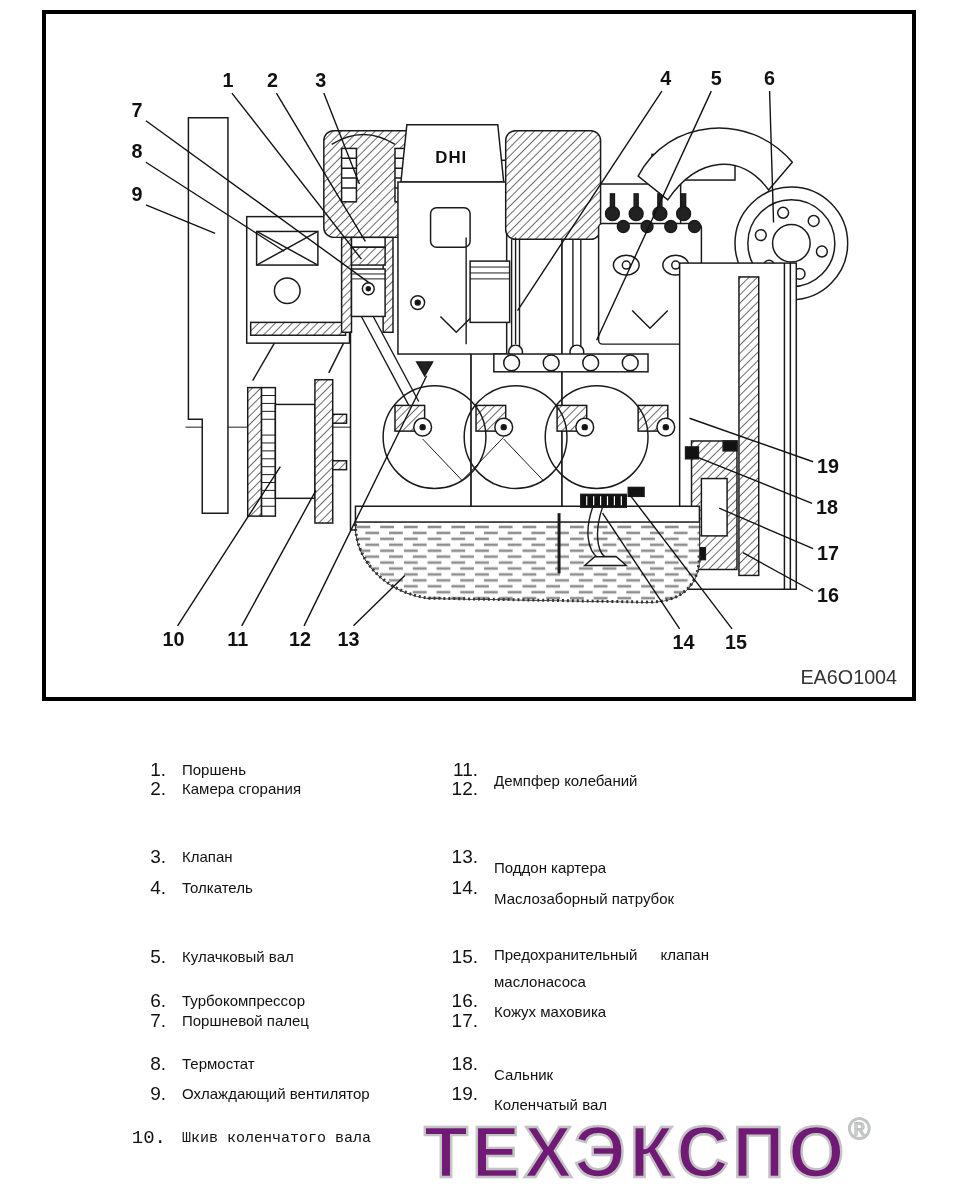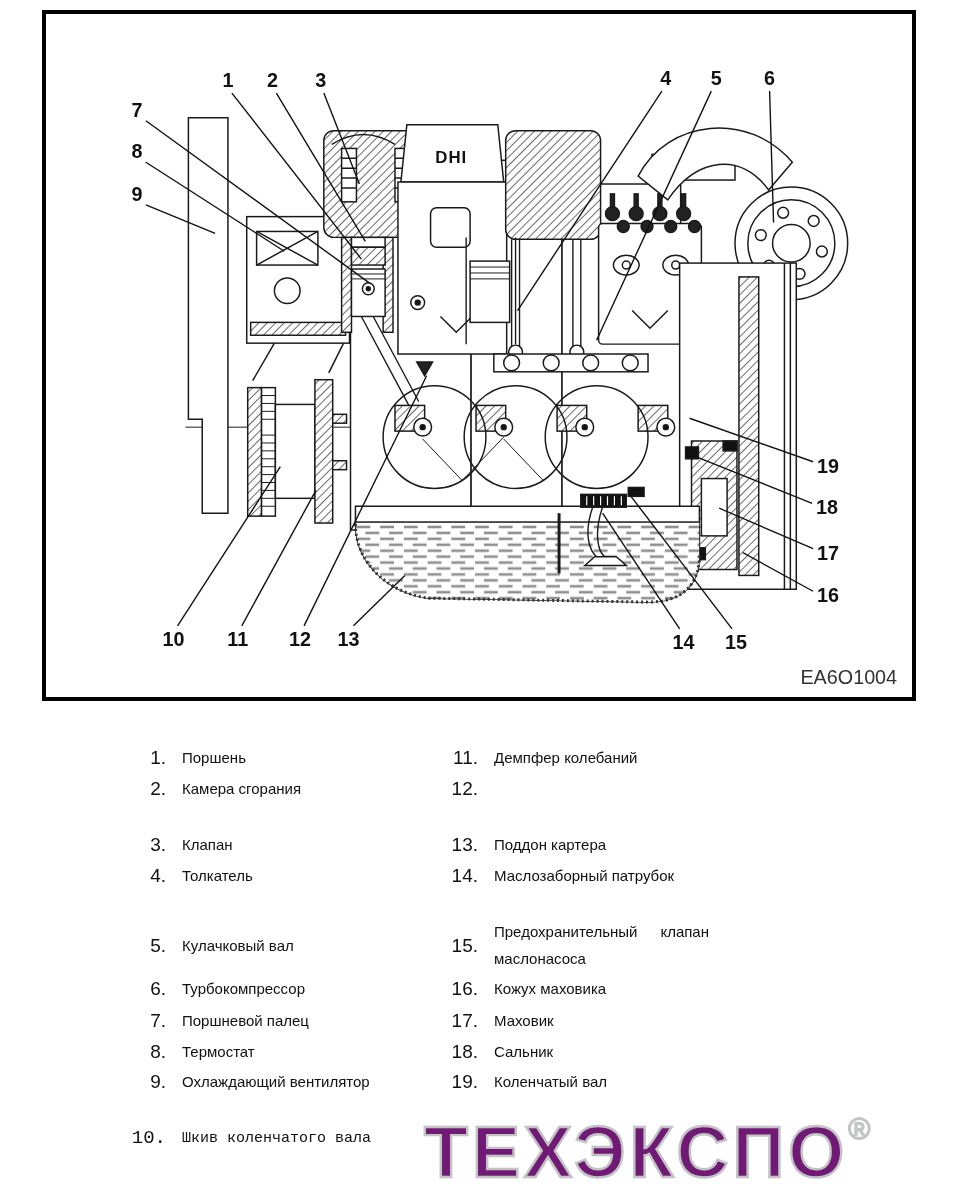--- a/index.html
+++ b/index.html
@@ -23,21 +23,21 @@
     position:absolute;left:0;width:957px;
     display:grid;
     grid-template-columns:100px 66px 16px 215px 23px 58px 16px 215px;
     align-items:center;
   }
   .legend-num{font-size:19px;line-height:27px;text-align:right;white-space:nowrap;}
   .legend-text{font-size:15px;line-height:27px;text-align:justify;}
   .cell-numL{grid-column:2;}
   .cell-textL{grid-column:4;}
   .cell-numR{grid-column:6;}
-  .cell-textR{grid-column:8;}
+  .cell-textR{grid-column:8;margin-top:23px;}
   
   #watermark{
     position:absolute;left:424px;top:1112px;width:533px;height:88px;
     white-space:nowrap;pointer-events:none;
   }
   #watermark .wm-main{
     font-size:72px;line-height:80px;font-weight:700;letter-spacing:4px;
     color:#701a75;-webkit-text-stroke:2.4px #c2c4c4;
   }
   #watermark .wm-reg{
@@ -295,21 +295,20 @@
     <div class="legend-row" style="top: 245px;">
       <div class="legend-num cell-numL">6.</div>
       <div class="legend-text cell-textL">Турбокомпрессор</div>
       <div class="legend-num cell-numR">16.</div>
       <div class="legend-text cell-textR">Кожух маховика</div>
     </div>
     <div class="legend-row" style="top: 277px;">
       <div class="legend-num cell-numL">7.</div>
       <div class="legend-text cell-textL">Поршневой палец</div>
       <div class="legend-num cell-numR">17.</div>
-      <div class="legend-text cell-textR">Маховик</div>
     </div>
     <div class="legend-row" style="top: 308px;">
       <div class="legend-num cell-numL">8.</div>
       <div class="legend-text cell-textL">Термостат</div>
       <div class="legend-num cell-numR">18.</div>
       <div class="legend-text cell-textR">Сальник</div>
     </div>
     <div class="legend-row" style="top: 338px;">
       <div class="legend-num cell-numL">9.</div>
       <div class="legend-text cell-textL">Охлаждающий вентилятор</div>

